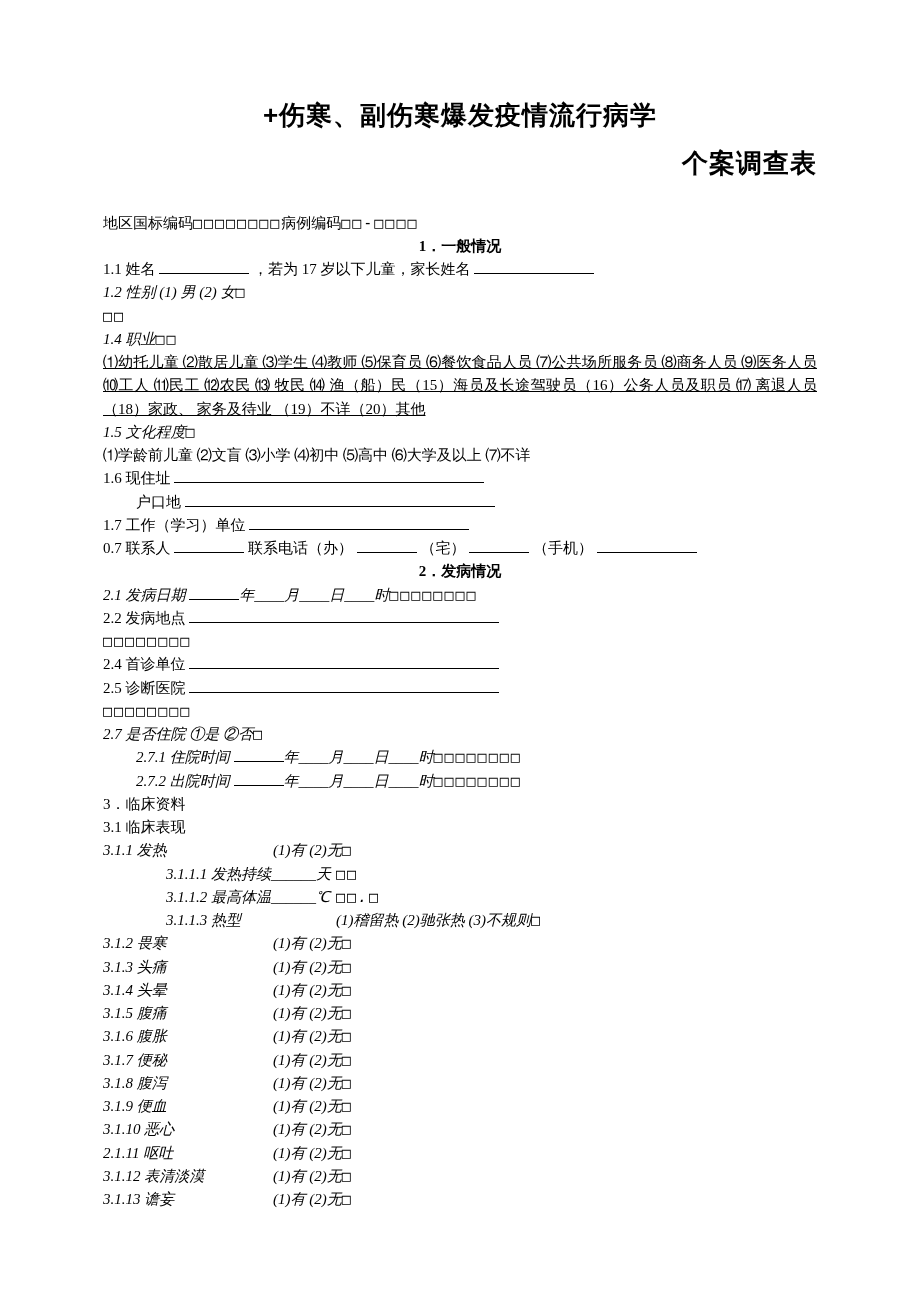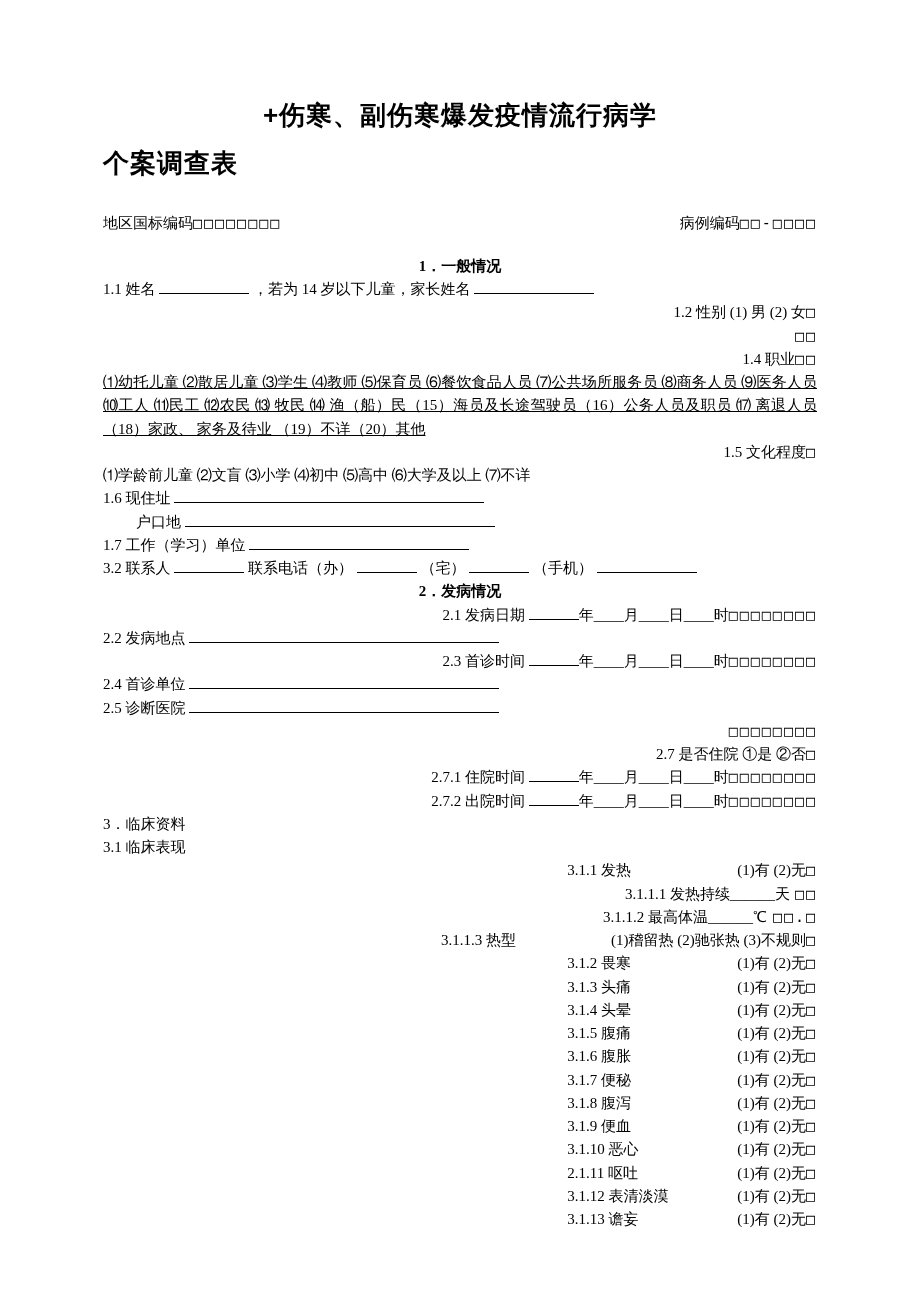--- a/index.html
+++ b/index.html
@@ -14,29 +14,29 @@
     }
     .title {
       text-align: center;
       font-size: 26px;
       font-weight: bold;
       font-family: "SimHei", "黑体", sans-serif;
       margin-bottom: 8px;
       letter-spacing: 1px;
     }
     .subtitle {
-      text-align: left;
+      text-align: right;
       font-size: 26px;
       font-weight: bold;
       font-family: "SimHei", "黑体", sans-serif;
       margin-bottom: 28px;
       letter-spacing: 1px;
     }
-    .row { display: flex; justify-content: flex-end; align-items: baseline; }
-    .code-row { display: flex; justify-content: space-between; margin-bottom: 20px; }
+    .row { display: flex; justify-content: flex-start; align-items: baseline; font-style: italic; }
+    .code-row { display: flex; justify-content: flex-start; margin-bottom: 0; }
     .section-head { font-weight: bold; text-align: center; }
     .blank { display: inline-block; border-bottom: 1px solid #000; vertical-align: baseline; }
     .blank-s { width: 50px; }
     .blank-m { width: 90px; }
     .blank-l { width: 120px; }
     .blank-xl { width: 310px; }
     .box { letter-spacing: 2px; font-family: monospace; }
     .indent1 { padding-left: 2.2em; }
     .indent2 { padding-left: 4.2em; }
     .just { text-align: justify; text-justify: inter-ideograph; text-decoration: underline; }
@@ -58,21 +58,21 @@
   <span>
     <span>病例编码</span><span class="box">□□-□□□□</span>
   </span>
 </div>
 
 <div class="section-head">1．一般情况</div>
 
 <div>
   <span>1.1 姓名</span>
   <span class="blank blank-m"></span>
-  <span>，若为 14 岁以下儿童，家长姓名</span>
+  <span>，若为 17 岁以下儿童，家长姓名</span>
   <span class="blank blank-l"></span>
 </div>
 
 <div class="row">
   <span>1.2 性别 (1) 男 (2) 女</span>
   <span class="rbox box">□</span>
 </div>
 
 <div class="row">
   <span class="rbox box">□□</span>
@@ -98,21 +98,21 @@
   <span>户口地</span>
   <span class="blank blank-xl"></span>
 </div>
 
 <div>
   <span>1.7 工作（学习）单位</span>
   <span class="blank" style="width:220px"></span>
 </div>
 
 <div>
-  <span>3.2 联系人</span>
+  <span>0.7 联系人</span>
   <span class="blank" style="width:70px"></span>
   <span>联系电话（办）</span>
   <span class="blank" style="width:60px"></span>
   <span>（宅）</span>
   <span class="blank" style="width:60px"></span>
   <span>（手机）</span>
   <span class="blank" style="width:100px"></span>
 </div>
 
 <div class="section-head">2．发病情况</div>
@@ -121,21 +121,20 @@
   <span><span>2.1 发病日期</span> <span class="blank blank-s"></span><span>年____月____日____时</span></span>
   <span class="rbox box">□□□□□□□□</span>
 </div>
 
 <div>
   <span>2.2 发病地点</span>
   <span class="blank blank-xl"></span>
 </div>
 
 <div class="row">
-  <span><span>2.3 首诊时间</span> <span class="blank blank-s"></span><span>年____月____日____时</span></span>
   <span class="rbox box">□□□□□□□□</span>
 </div>
 
 <div>
   <span>2.4 首诊单位</span>
   <span class="blank blank-xl"></span>
 </div>
 
 <div>
   <span>2.5 诊断医院</span>

